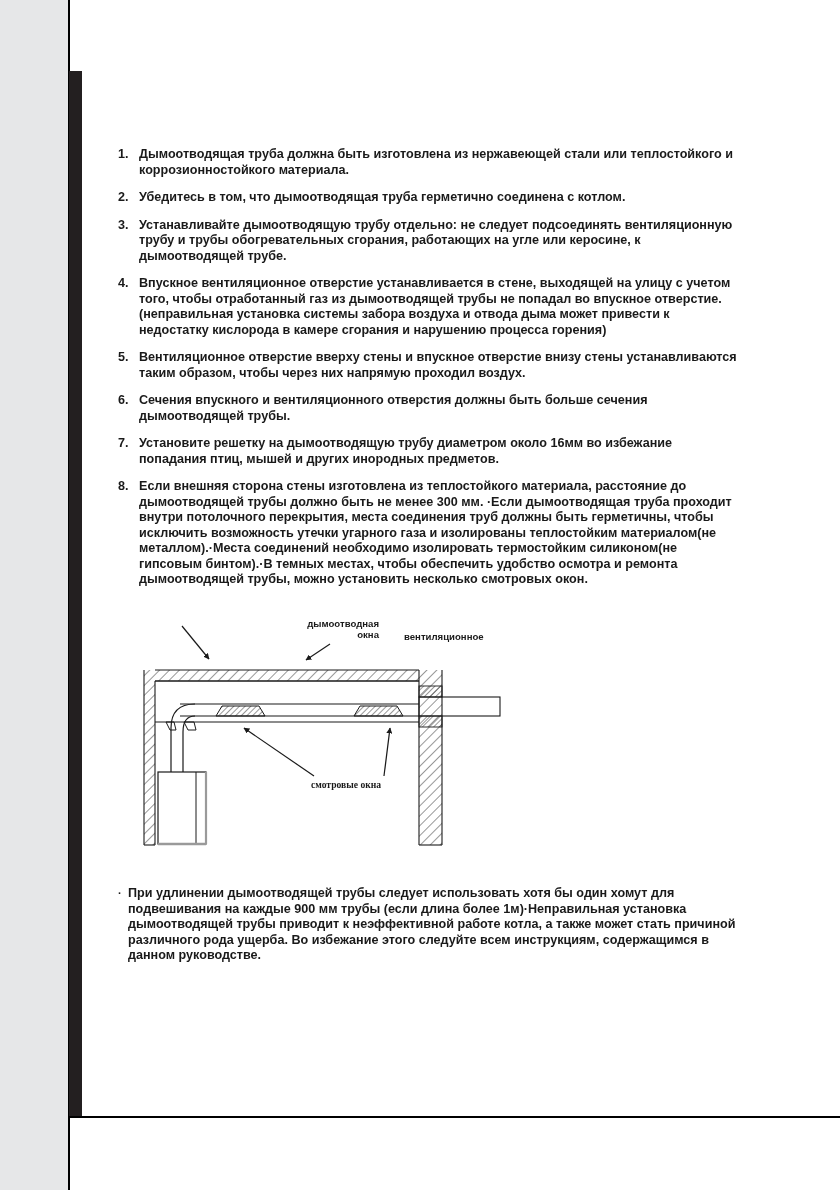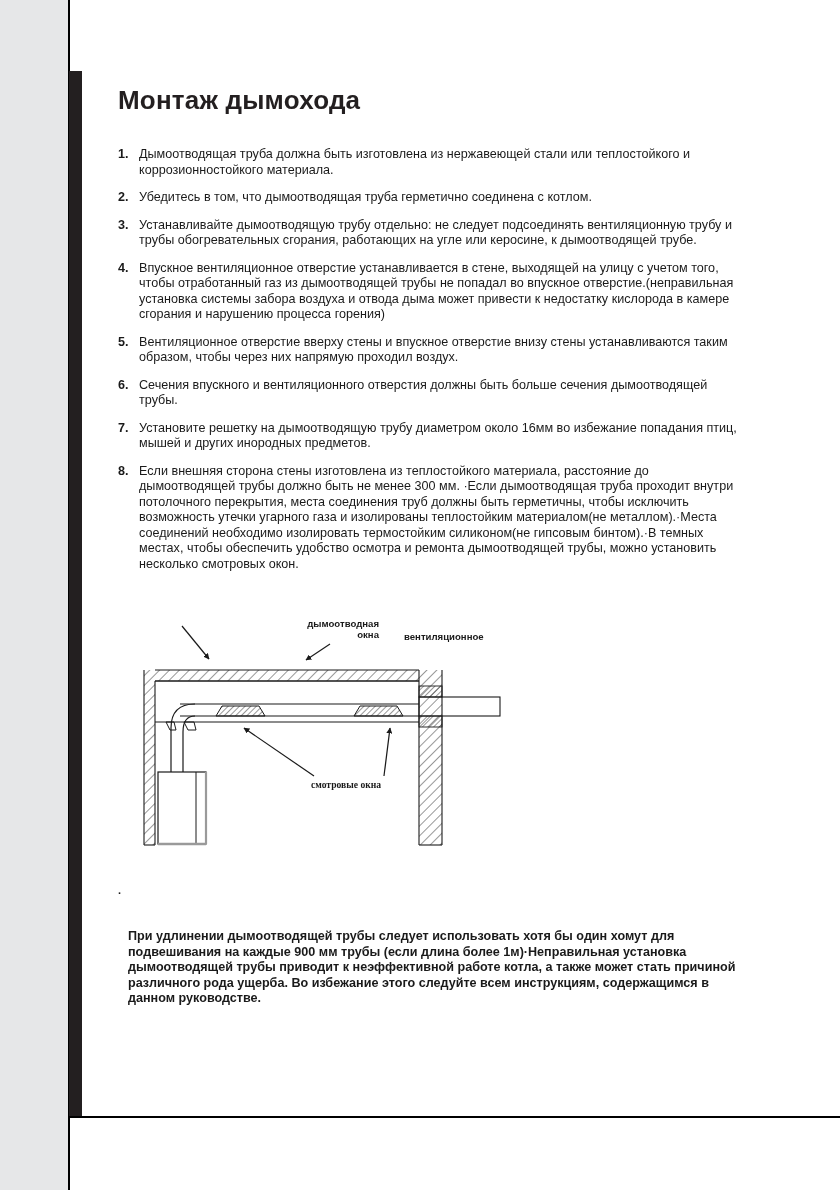--- a/index.html
+++ b/index.html
@@ -83,21 +83,21 @@
     font-weight: bold;
   }
   .list-num {
     flex: 0 0 auto;
     width: 21px;
     text-align: left;
     font-weight: bold;
   }
   .list-text {
     flex: 1 1 auto;
-    font-weight: normal;
+    font-weight: bold;
   }
 
   
   .figure {
     position: absolute;
     left: 118px;
     top: 612px;
     width: 622px;
     height: 250px;
   }
@@ -131,33 +131,32 @@
     line-height: 15.5px;
     color: #1a1a1a;
     font-weight: bold;
   }
   .note-bullet {
     flex: 0 0 auto;
     width: 10px;
     font-size: 11px;
     line-height: 15.5px;
   }
-  .note-text { flex: 1 1 auto; margin-top: 43px; }
+  .note-text { flex: 1 1 auto; }
 </style>
 </head>
 <body>
 
 <div class="page">
 
   <div class="gutter"></div>
   <div class="vrule"></div>
   <div class="tabbar"></div>
   <div class="hrule"></div>
 
-  <h1 class="page-title">Монтаж дымохода</h1>
 
   <div class="list">
 
     <div class="list-item">
       <span class="list-num">1.</span>
       <span class="list-text">Дымоотводящая труба должна быть изготовлена из нержавеющей стали или теплостойкого и коррозионностойкого материала.</span>
     </div>
 
     <div class="list-item">
       <span class="list-num">2.</span>

